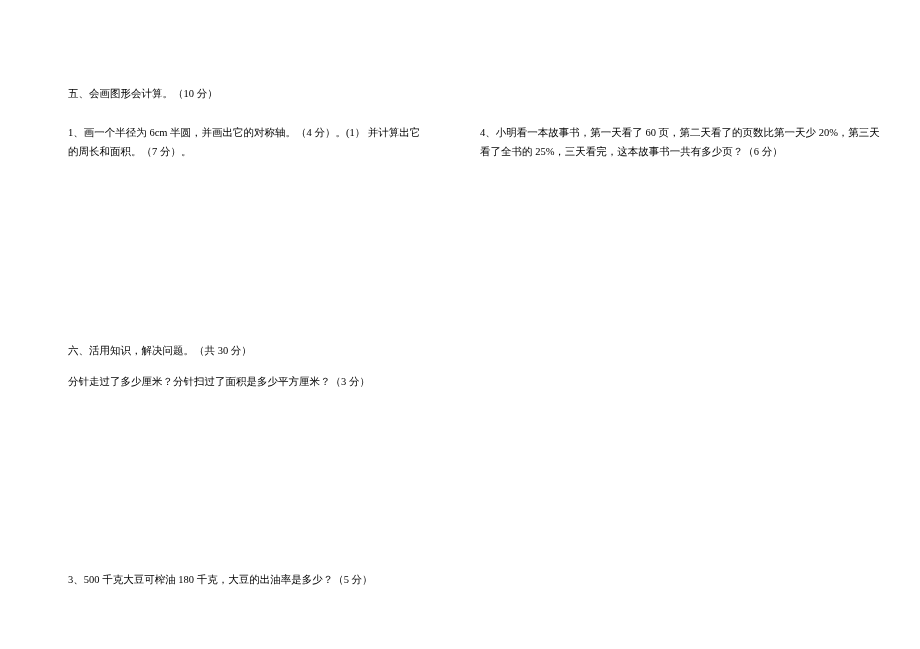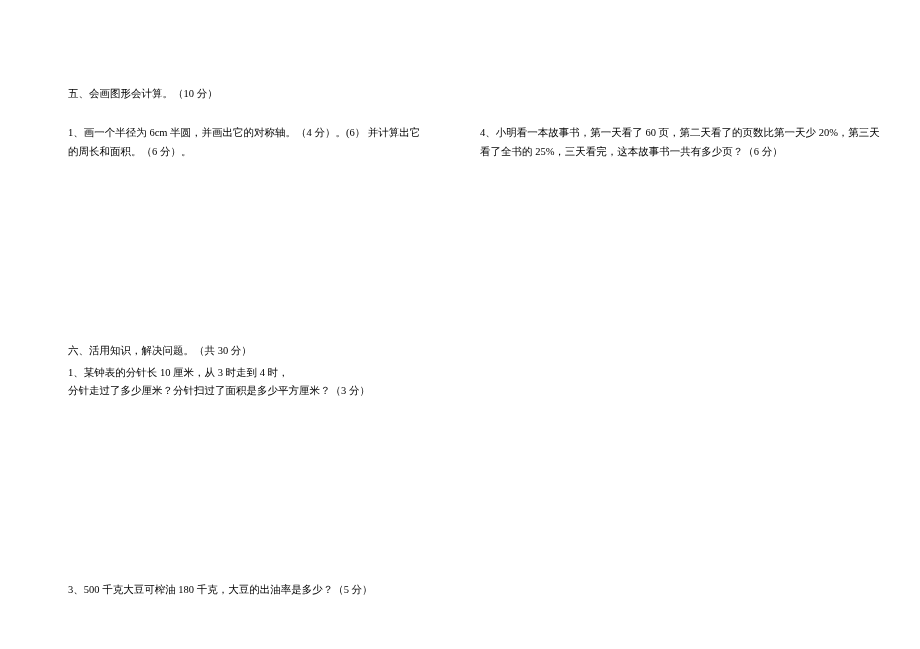--- a/index.html
+++ b/index.html
@@ -43,31 +43,30 @@
 
 <div class="page">
 
   <div class="col-left">
 
     <div class="block">
       <span>五、会画图形会计算。（10 分）</span>
     </div>
 
     <div class="block">
-      <span>1、画一个半径为 6cm 半圆，并画出它的对称轴。（4 分）。(6） 并计算出它的周长和面积。（6 分）。</span>
+      <span>1、画一个半径为 6cm 半圆，并画出它的对称轴。（4 分）。(1） 并计算出它的周长和面积。（7 分）。</span>
     </div>
 
     <div class="gap-large"></div>
 
-    <div class="block" style="margin-bottom:3px;">
+    <div class="block" style="margin-bottom:12px;">
       <span>六、活用知识，解决问题。（共 30 分）</span>
     </div>
 
     <div class="block">
-      <div>1、某钟表的分针长 10 厘米，从 3 时走到 4 时，</div>
       <div>分针走过了多少厘米？分针扫过了面积是多少平方厘米？（3 分）</div>
     </div>
 
     <div class="gap-mid"></div>
 
 
     <div class="gap-small"></div>
 
     <div class="block">
       <span>3、500 千克大豆可榨油 180 千克，大豆的出油率是多少？（5 分）</span>

